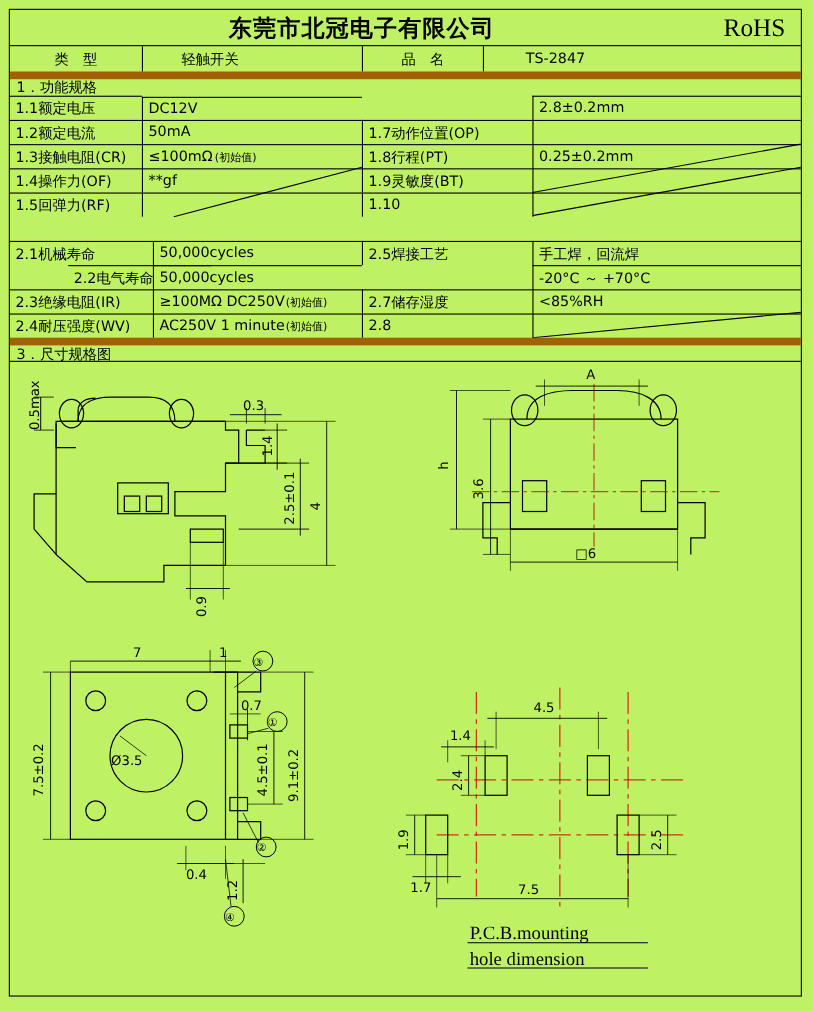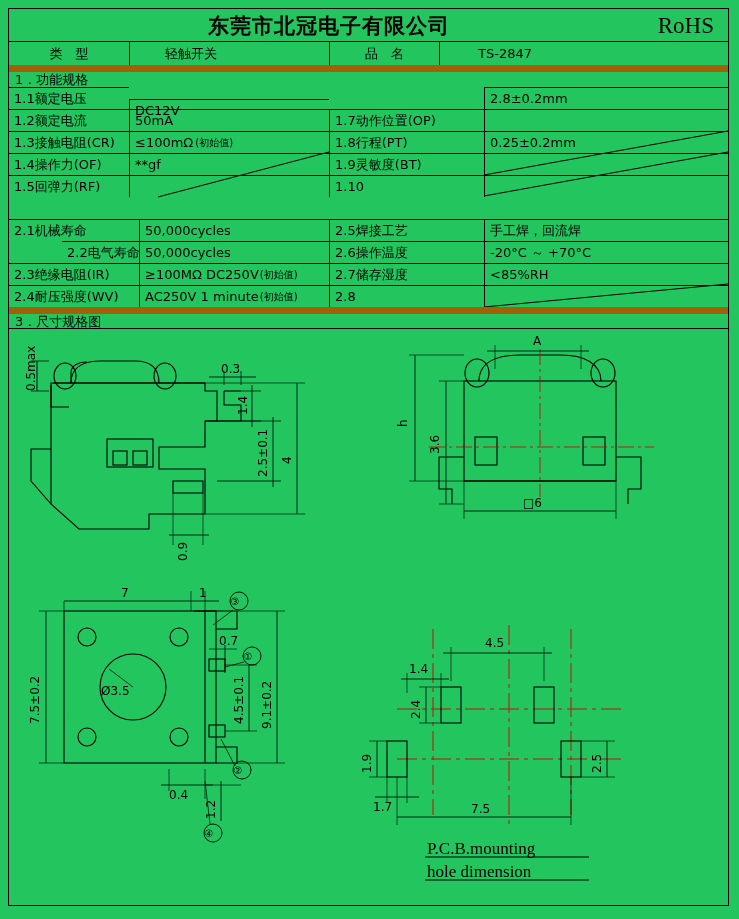--- a/index.html
+++ b/index.html
@@ -1,17 +1,17 @@
 <!DOCTYPE html>
 <html><head>
 <meta charset="utf-8">
 <style>
   html,body{margin:0;padding:0;background:#ffffff;}
   body{font-family:"Liberation Sans", sans-serif;color:#000;}
-  #page{position:relative;width:739px;height:919px;margin:0;overflow:hidden;background:#22c55e;}
+  #page{position:relative;width:739px;height:919px;margin:0;overflow:hidden;background:#bef264;}
   .frame{position:absolute;left:8px;top:8px;width:721px;height:898px;border:1px solid #000;box-sizing:border-box;}
   
   .hdr{position:absolute;left:9px;top:9px;width:719px;height:33px;border-bottom:1px solid #000;box-sizing:border-box;}
   .company{position:absolute;left:0;top:3px;width:640px;text-align:center;font-size:21px;font-weight:bold;font-family:"DejaVu Sans",sans-serif;letter-spacing:1px;}
   .rohs{position:absolute;right:14px;top:4px;font-size:23px;font-family:"Liberation Serif",serif;}
   .cellbox{position:absolute;box-sizing:border-box;border-left:1px solid #000;border-top:1px solid #000;font-size:13px;display:flex;align-items:center;}
   .cellbox .txt{padding-left:5px;white-space:nowrap;font-family:"DejaVu Sans",sans-serif;}
   .center .txt{width:100%;text-align:center;padding-left:0;}
   .small{font-size:10px;}
   .sec{position:absolute;left:9px;box-sizing:border-box;border-top:7px solid #a16207;width:719px;height:22px;font-size:13px;display:flex;align-items:center;font-family:"DejaVu Sans",sans-serif;}
@@ -47,21 +47,21 @@
     <span class="txt" style="padding-left:38px;">TS-2847</span>
   </div>
 
   <div class="sec" style="top:65px;">
     <span>1．功能规格</span>
   </div>
 
   <div class="cellbox" style="left:9px;top:87px;width:120px;height:22px;border-left:none;">
     <span class="txt">1.1额定电压</span>
     </div>
-  <div class="cellbox" style="left:129px;top:99px;width:200px;height:22px;">
+  <div class="cellbox" style="left:129px;top:88px;width:200px;height:22px;">
     <span class="txt">DC12V</span>
     </div>
   <div class="cellbox" style="left:484px;top:87px;width:244px;height:22px;border-right:none;">
     <span class="txt">2.8±0.2mm</span>
     </div>
 
   <div class="cellbox" style="left:9px;top:109px;width:120px;height:22px;border-left:none;">
     <span class="txt">1.2额定电流</span>
     </div>
   <div class="cellbox" style="left:129px;top:109px;width:200px;height:22px;">
@@ -134,23 +134,20 @@
     </div>
   <div class="cellbox" style="left:484px;top:219px;width:244px;height:22px;border-right:none;">
     <span class="txt">手工焊，回流焊</span>
     </div>
 
   <div class="cellbox" style="left:20px;top:241px;width:130px;height:22px;border-left:none;margin-left:42px;">
     <span class="txt">2.2电气寿命</span>
     </div>
   <div class="cellbox" style="left:139px;top:241px;width:190px;height:22px;">
     <span class="txt">50,000cycles</span>
-    </div>
-  <div class="cellbox" style="left:329px;top:241px;width:155px;height:22px;">
-    <span class="txt">2.6操作温度</span>
     </div>
   <div class="cellbox" style="left:484px;top:241px;width:244px;height:22px;border-right:none;">
     <span class="txt">-20°C ～ +70°C</span>
     </div>
 
   <div class="cellbox" style="left:9px;top:263px;width:130px;height:22px;border-left:none;">
     <span class="txt">2.3绝缘电阻(IR)</span>
     </div>
   <div class="cellbox" style="left:139px;top:263px;width:190px;height:22px;">
     <span class="txt">≥100MΩ  DC250V</span>

